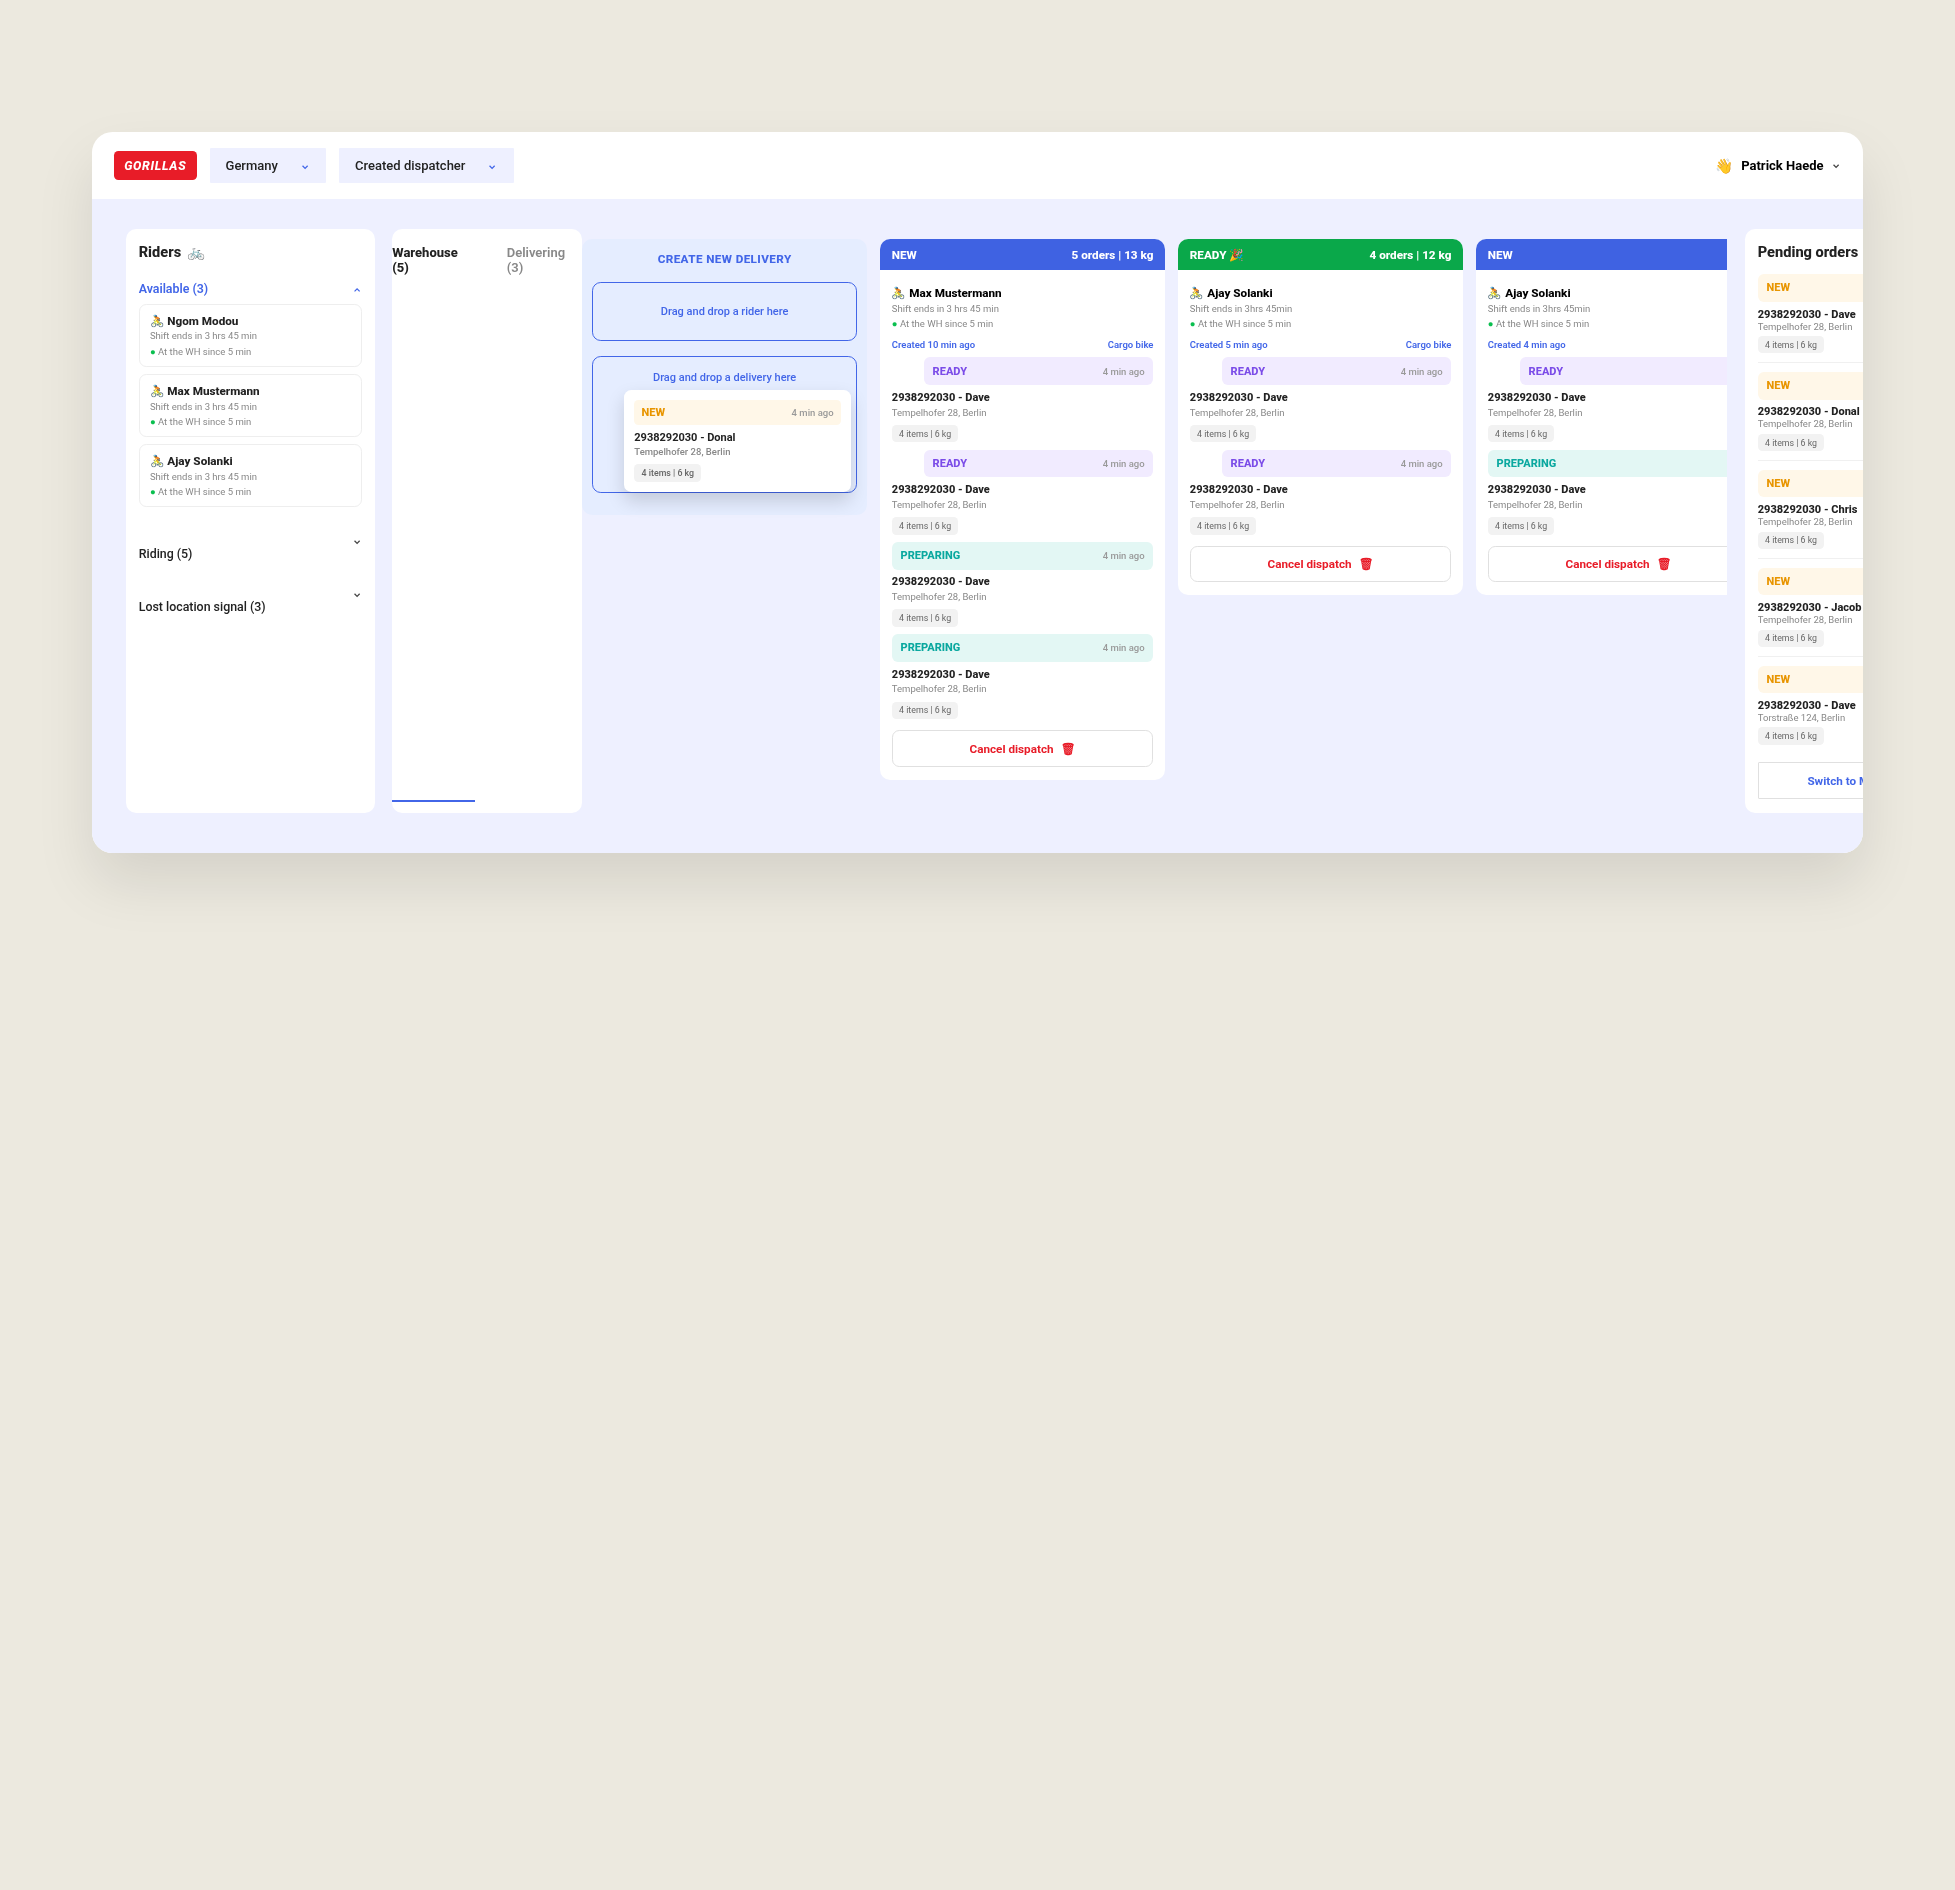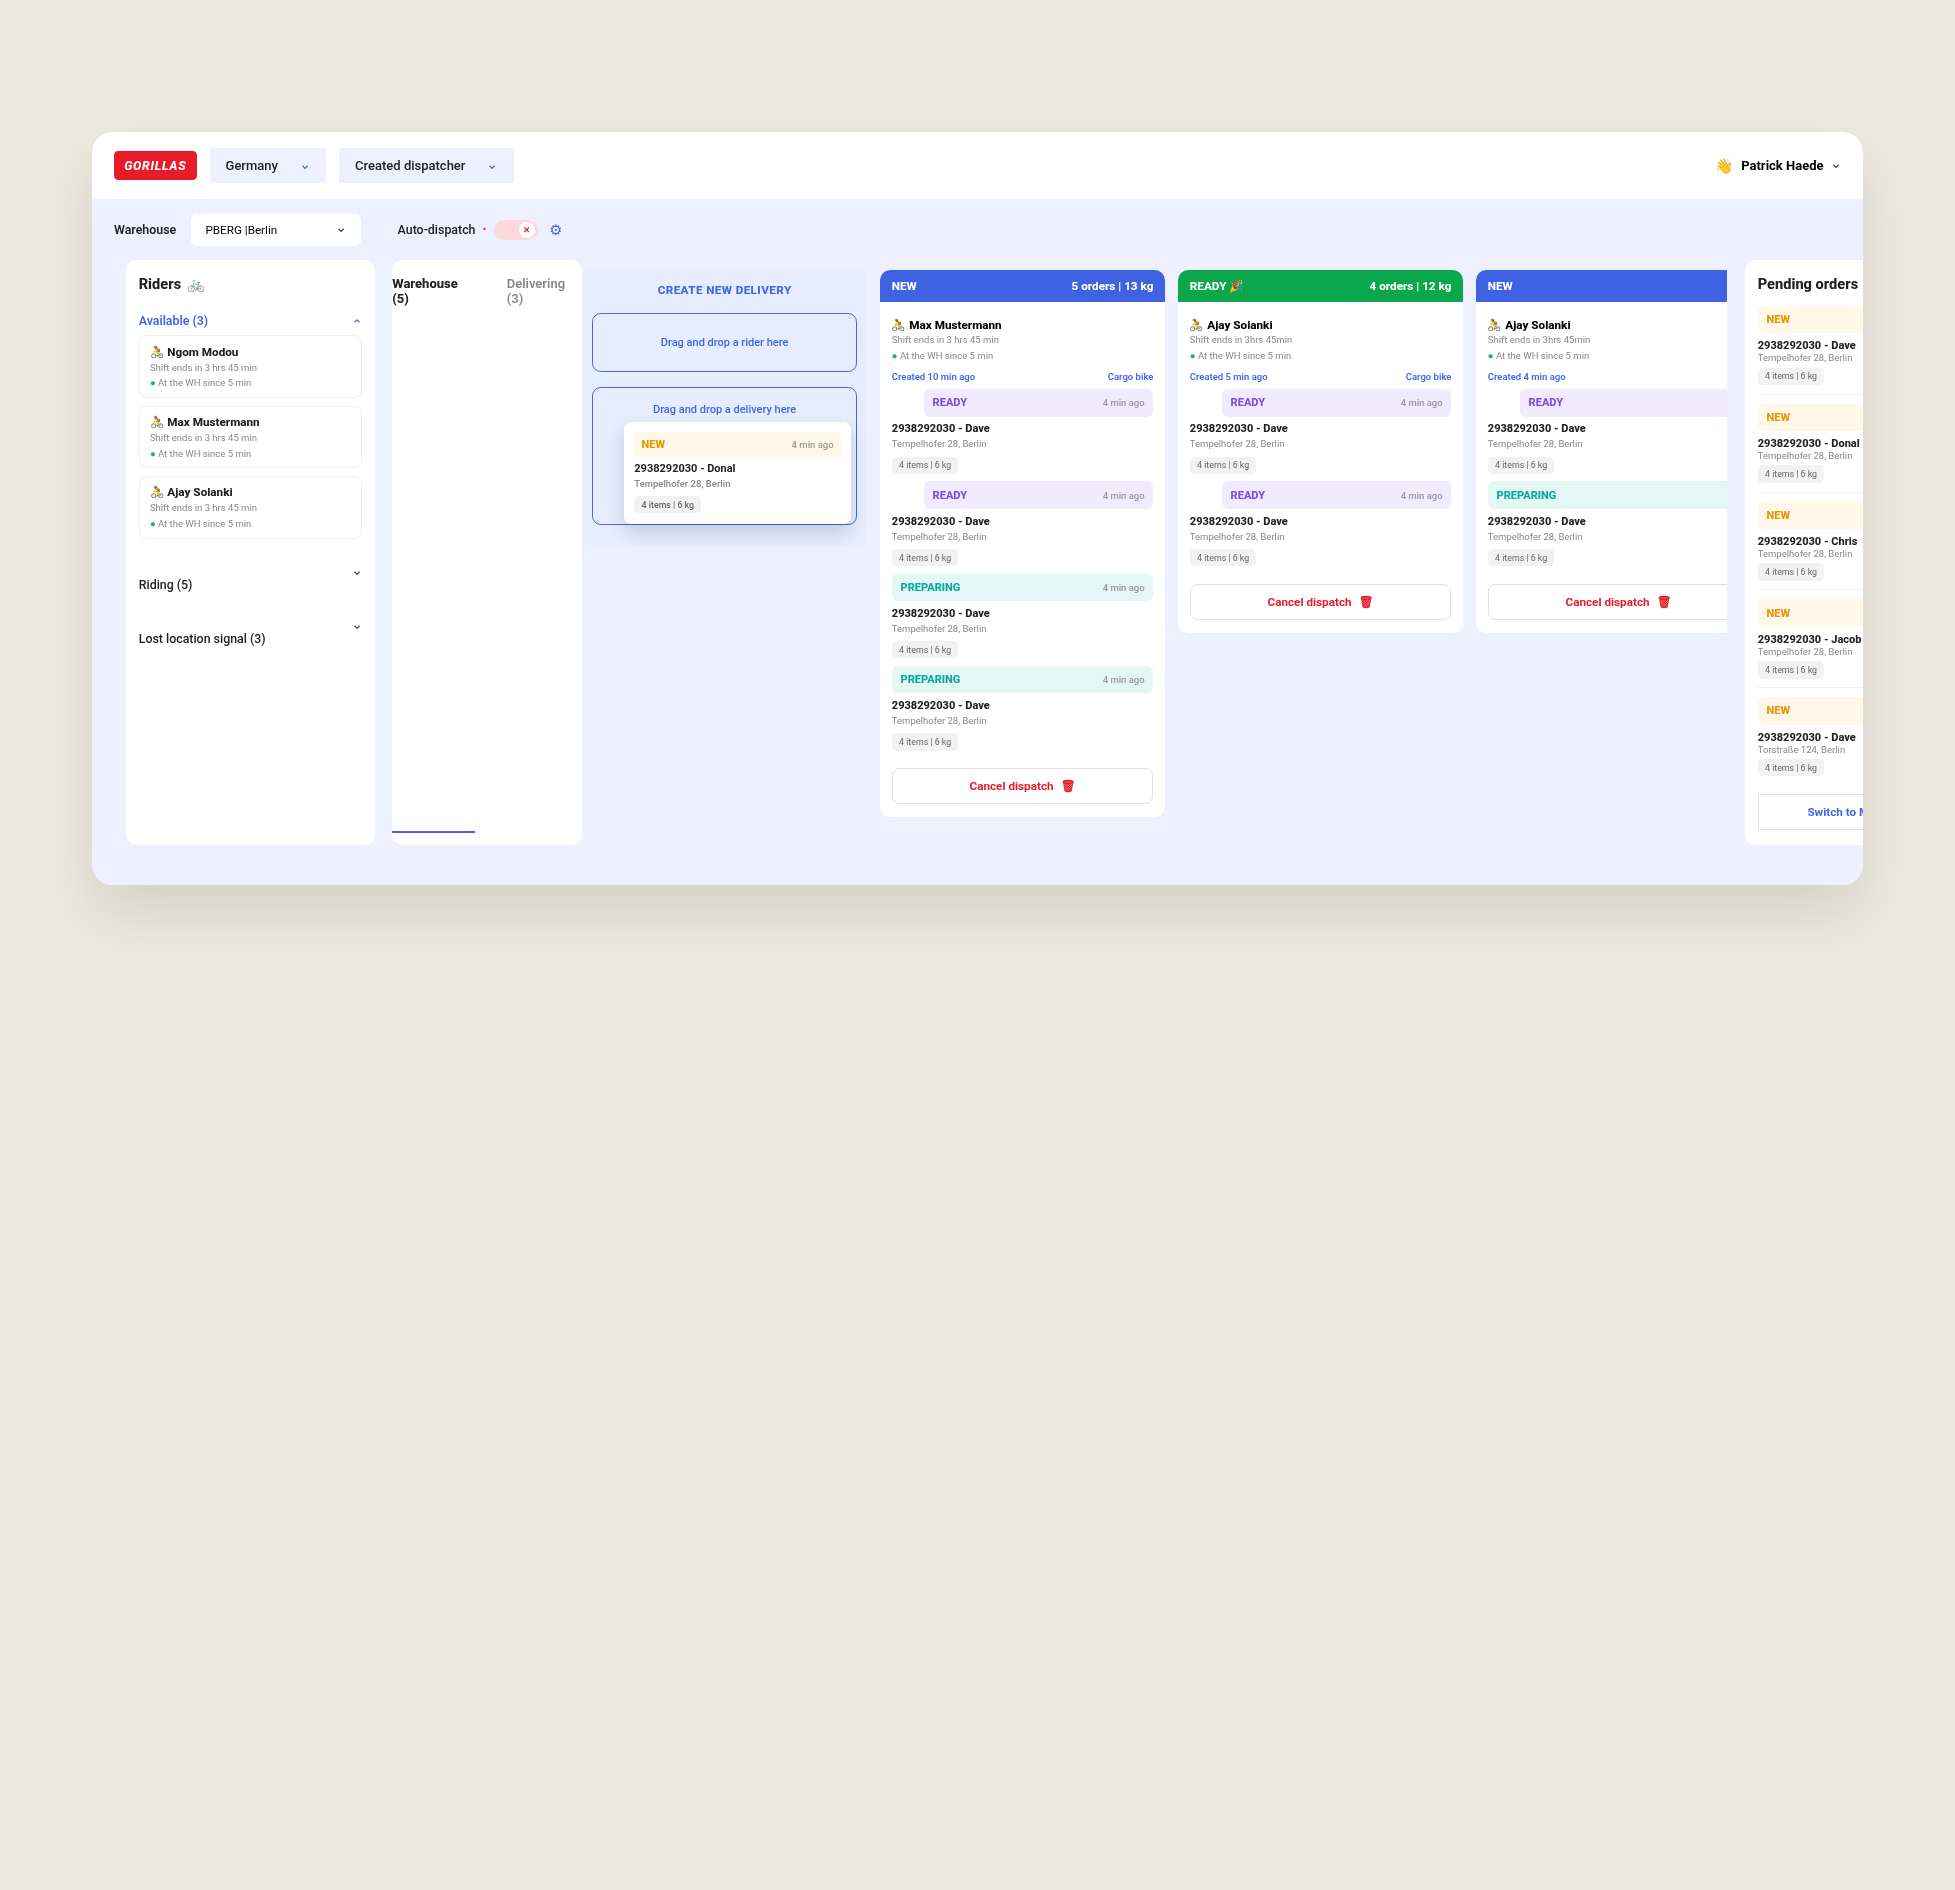--- a/index.html
+++ b/index.html
@@ -61,21 +61,21 @@
 .meta-row { display: flex; justify-content: space-between; font-size: 9.5px; color: #4266E8; font-weight: 600; margin-top: 2.9px; }
 .order-block { display: flex; flex-direction: column; gap: 2.9px; }
 .status-row { display: flex; justify-content: space-between; align-items: center; padding: 7.3px 8.8px; border-radius: 5.9px; font-weight: 800; font-size: 11px; }
 .status-row.ready { background: #F1EBFF; color: #7B4CE8; margin-left: 32px; }
 .status-row.preparing { background: #E3F7F4; color: #0AA89F; }
 .status-row.new { background: #FFF7E8; color: #E89500; }
 .status-row .time { font-size: 9.5px; color: #999; font-weight: 500; }
 .ord-title { font-weight: 800; font-size: 11px; color: #222; margin-top: 2.9px; }
 .ord-addr { font-size: 9.5px; color: #888; }
 .items-pill { font-size: 8.8px; color: #666; background: #F2F2F2; padding: 3.7px 7.3px; border-radius: 4.4px; display: inline-block; margin-top: 4.4px; width: fit-content; }
-.cancel-btn { border: 0.7px solid #E0E0E0; border-radius: 7.3px; padding: 10.2px; text-align: center; color: #E81C28; font-weight: 700; font-size: 11.7px; cursor: pointer; margin-top: 10px; display: flex; justify-content: center; align-items: center; gap: 7.3px; }
+.cancel-btn { border: 0.7px solid #E0E0E0; border-radius: 7.3px; padding: 10.2px; text-align: center; color: #E81C28; font-weight: 700; font-size: 11.7px; cursor: pointer; margin-top: 4px; display: flex; justify-content: center; align-items: center; gap: 7.3px; }
 .pending .porder { border-bottom: 0.7px solid #F0F0F0; padding-bottom: 8.8px; margin-bottom: 8.8px; }
 .pending .porder:last-of-type { border-bottom: none; }
 .mapview { border: 0.7px solid #E0E0E0; border-radius: 1px; padding: 10.2px; text-align: center; color: #4266E8; font-weight: 700; font-size: 11.7px; cursor: pointer; display: flex; justify-content: center; gap: 5.9px; align-items: center; margin-top: 4px; }
 .chev-down svg, .chev-up svg { stroke: #4266E8; }
 .chev-dark svg { stroke: #444; }
 .trash { color: #E81C28; }
 </style>
 </head>
 <body>
 
@@ -98,35 +98,20 @@
     <div class="user">
       <span class="wave">👋</span>
       <span class="name">Patrick Haede</span>
       <span class="chev chev-dark"><svg viewBox="0 0 24 24" fill="none" stroke="#444" stroke-width="3">
             <polyline points="6 9 12 15 18 9"></polyline>
           </svg></span>
     </div>
   </div>
 
   <div class="subbar-wrap">
-    <div class="subbar">
-      <span class="wh-label">Warehouse</span>
-      <div class="wh-select">
-        <span>PBERG |Berlin</span>
-        <span class="chev chev-dark"><svg viewBox="0 0 24 24" fill="none" stroke="#444" stroke-width="3">
-              <polyline points="6 9 12 15 18 9"></polyline>
-            </svg></span>
-      </div>
-      <div class="auto-dispatch">
-        <span class="lbl">Auto-dispatch</span>
-          <span class="dot">•</span>
-        <div class="toggle-off"></div>
-        <span class="gear">⚙</span>
-      </div>
-    </div>
 
     <div class="main" style="margin-top:14.6px;">
 
       <div class="panel riders">
         <div class="panel-title">
           <span>Riders</span>
           <span>🚲</span>
         </div>
         <div class="section-head">
           <span class="avail-label">Available (3)</span>

